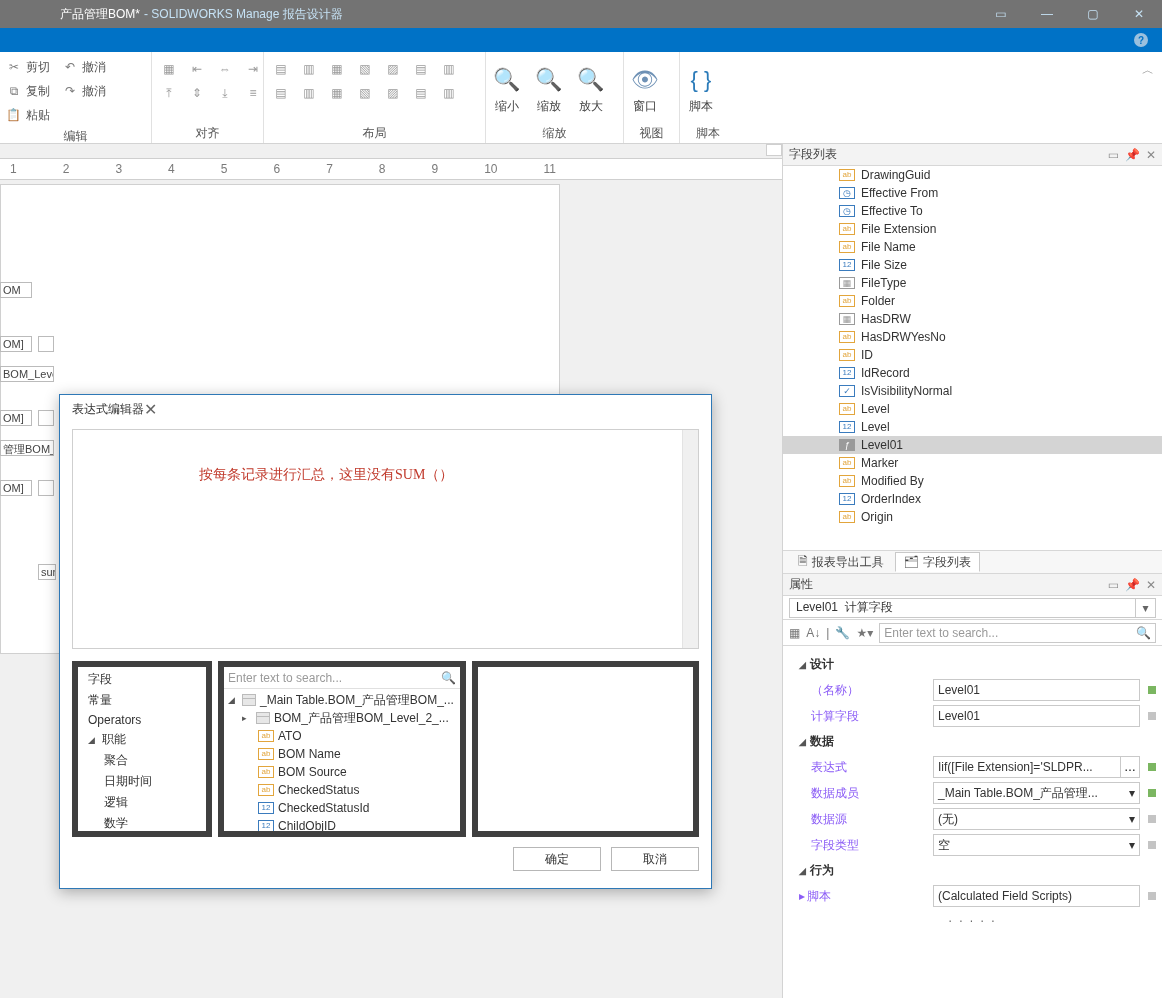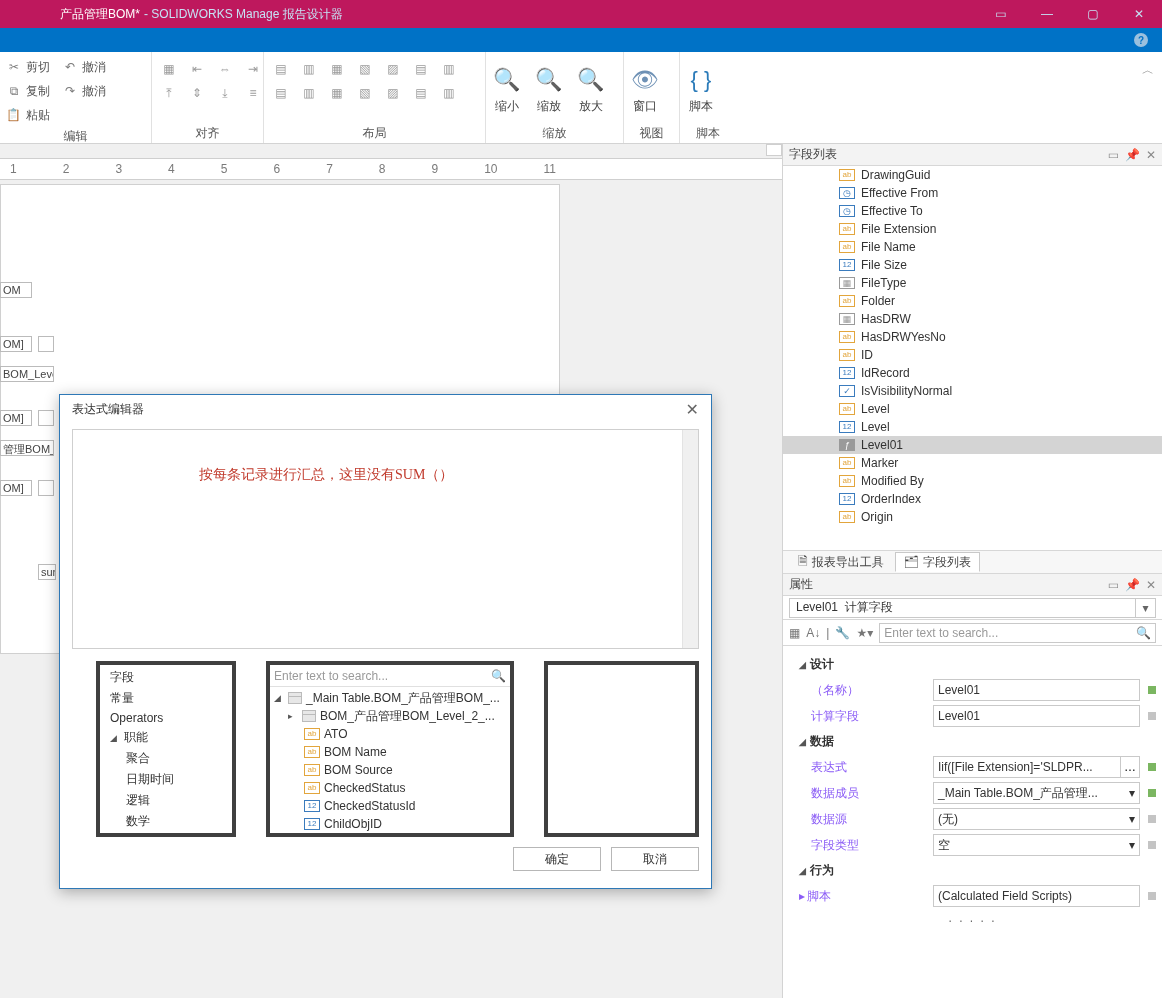--- a/index.html
+++ b/index.html
@@ -1,19 +1,19 @@
 <!DOCTYPE html>
 <html><head>
 <meta charset="utf-8">
 <style>
 * { box-sizing: border-box; margin: 0; padding: 0; font-family: "Microsoft YaHei", "Segoe UI", sans-serif; font-size: 12px; }
 body { background: #f0f0f0; width: 1162px; height: 998px; overflow: hidden; position: relative; }
 
 
-.title-bar { height: 28px; background: #be185d; display: flex; align-items: center; justify-content: space-between; color: #fff; }
+.title-bar { height: 28px; background: #737373; display: flex; align-items: center; justify-content: space-between; color: #fff; }
 .title-bar .title { padding-left: 60px; display: flex; gap: 4px; align-items: center; }
 .title-bar .title .doc { color: #fff; }
 .title-bar .title .app { color: #c6e2f5; }
 .title-bar .sys-btns { display: flex; }
 .title-bar .sys-btn { width: 46px; height: 28px; display: flex; align-items: center; justify-content: center; color: #c6e2f5; }
 
 
 .blue-band { height: 24px; background: #0072c6; display: flex; justify-content: flex-end; align-items: center; padding-right: 14px; }
 .help-icon { width: 14px; height: 14px; border-radius: 50%; background: #9ac0de; color: #0072c6; display: flex; align-items: center; justify-content: center; font-weight: bold; font-size: 10px; }
 
@@ -49,33 +49,33 @@
 .ph5 { left: 0; top: 296px; width: 54px; height: 16px; }
 .ph6 { left: 0; top: 336px; width: 32px; height: 16px; }
 .ph6b { left: 38px; top: 336px; width: 16px; height: 16px; }
 .ph7 { left: 38px; top: 420px; width: 18px; height: 16px; }
 
 
 .surf-tab { position: absolute; right: 0; top: 0; width: 16px; height: 12px; background: #fff; border: 1px solid #cfcfcf; }
 
 
 .dialog { position: absolute; top: 250px; left: 59px; width: 653px; height: 495px; background: #fff; border: 1px solid #2e78b6; box-shadow: 0 3px 14px rgba(0,0,0,0.3); display: flex; flex-direction: column; }
-.dlg-title { height: 28px; display: flex; align-items: center; justify-content: space-between; padding: 0 12px; color: #333; }
+.dlg-title { height: 28px; display: flex; align-items: center; justify-content: flex-start; padding: 0 12px; color: #333; }
 .dlg-close { color: #666; font-size: 16px; }
 .expr-box { margin: 6px 12px; border: 1px solid #cfcfcf; height: 220px; position: relative; background: #fff; padding: 8px; }
 .expr-scroll { position: absolute; right: 0; top: 0; bottom: 0; width: 16px; background: #f0f0f0; border-left: 1px solid #e3e3e3; }
 .expr-hl { border: 1px solid #d83a3a; display: inline-block; padding: 2px 4px; font-family: Consolas, monospace; font-size: 12px; }
 .tk-fn { color: #2c6bbd; }
 .tk-fld { color: #1e6fb8; }
 .tk-str { color: #b34f2e; }
 .tk-cn { color: #c0392b; }
 .tk-num { color: #1e8f4a; }
 .anno { margin: 28px 0 0 118px; color: #c0392b; font-size: 14px; font-family: "SimSun","SimHei",serif; }
 .mid-row { display: flex; gap: 6px; margin: 6px 12px 0; height: 176px; }
-.panel { border: 4px solid #404040; background: #fff; overflow: hidden; margin-left: 24px; }
+.panel { border: 6px solid #404040; background: #fff; overflow: hidden; }
 .panel1 { width: 140px; }
 .panel2 { width: 248px; }
 .panel3 { flex: 1; }
 .srch { height: 22px; border-bottom: 1px solid #e0e0e0; display: flex; align-items: center; padding: 0 4px; color: #9a9a9a; justify-content: space-between; }
 .srch .mag { color: #888; }
 .cat-list { padding: 2px 0; }
 .cat-item { padding: 2px 10px; color: #333; display: flex; align-items: center; gap: 4px; }
 .cat-sub { padding-left: 26px; }
 .cat-exp { color: #555; font-size: 9px; width: 10px; }
 .fld-tree { padding: 2px 0; font-size: 12px; }

